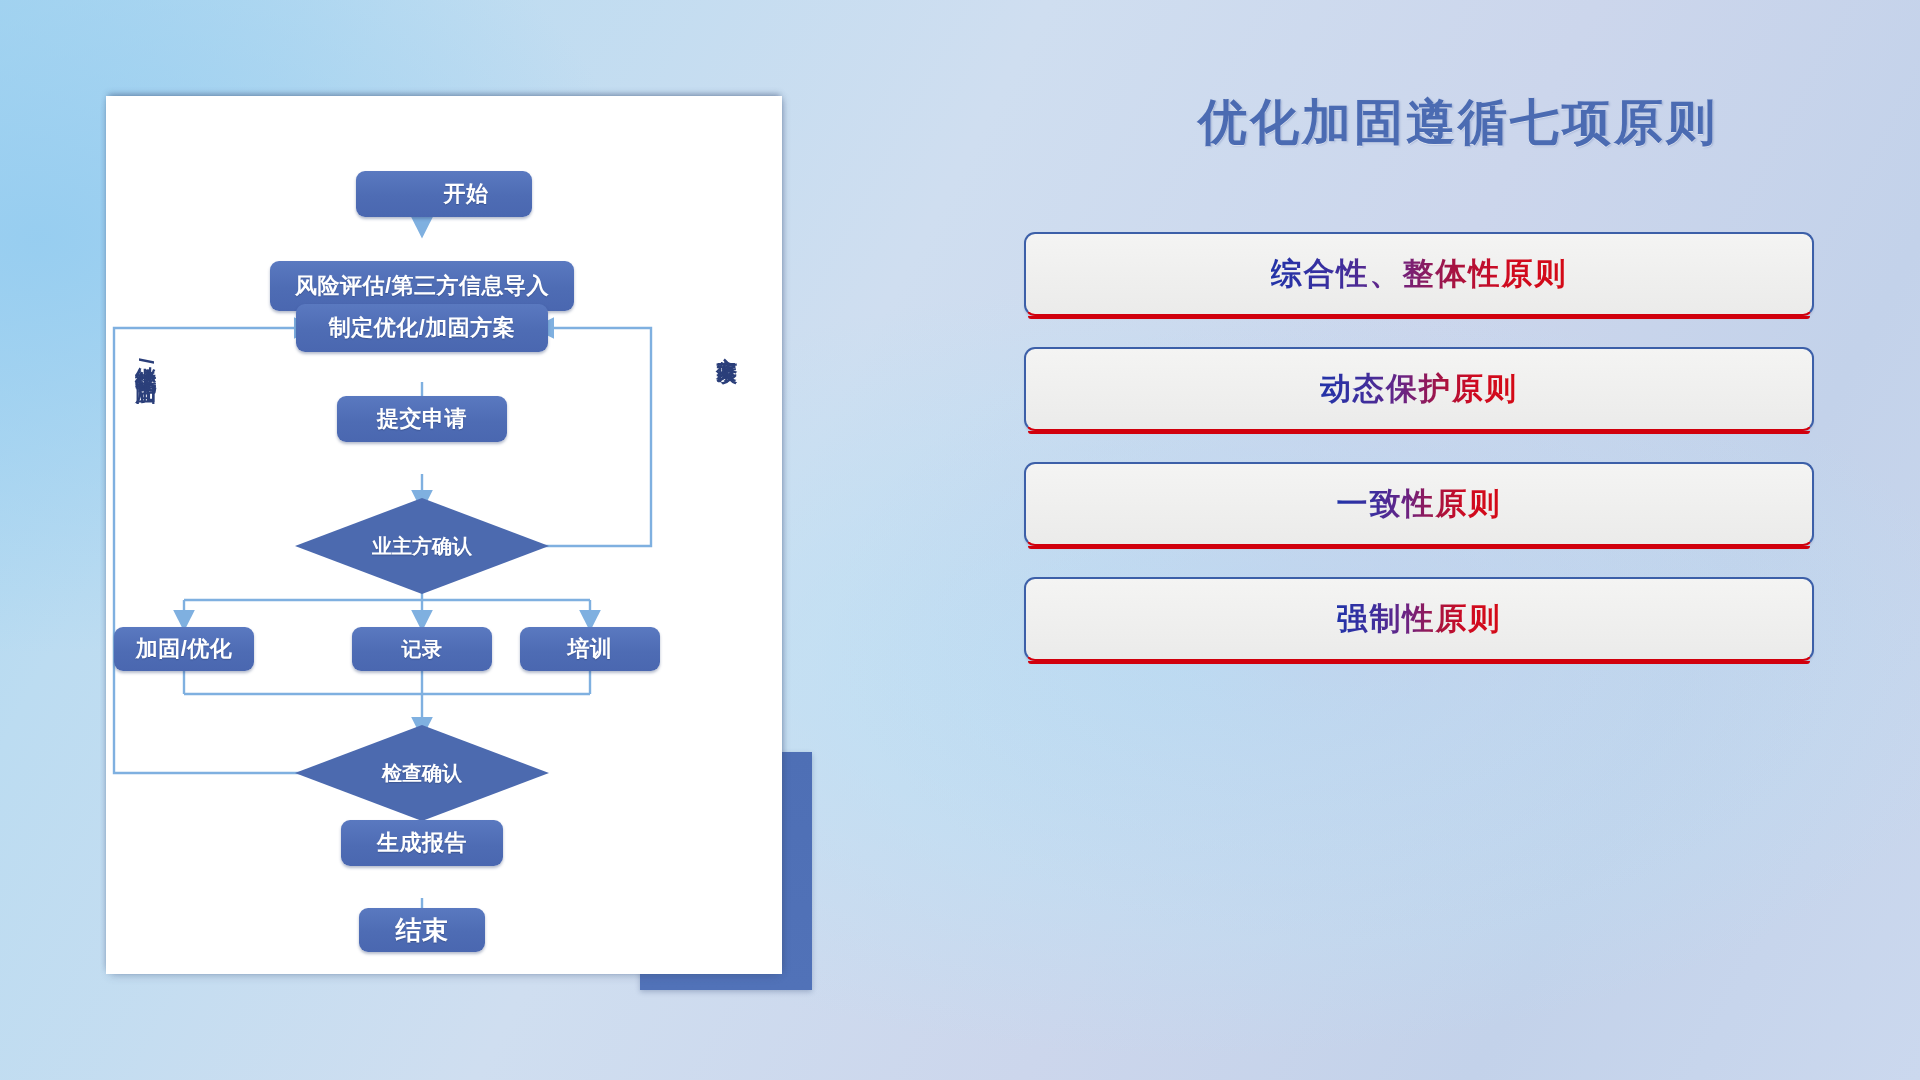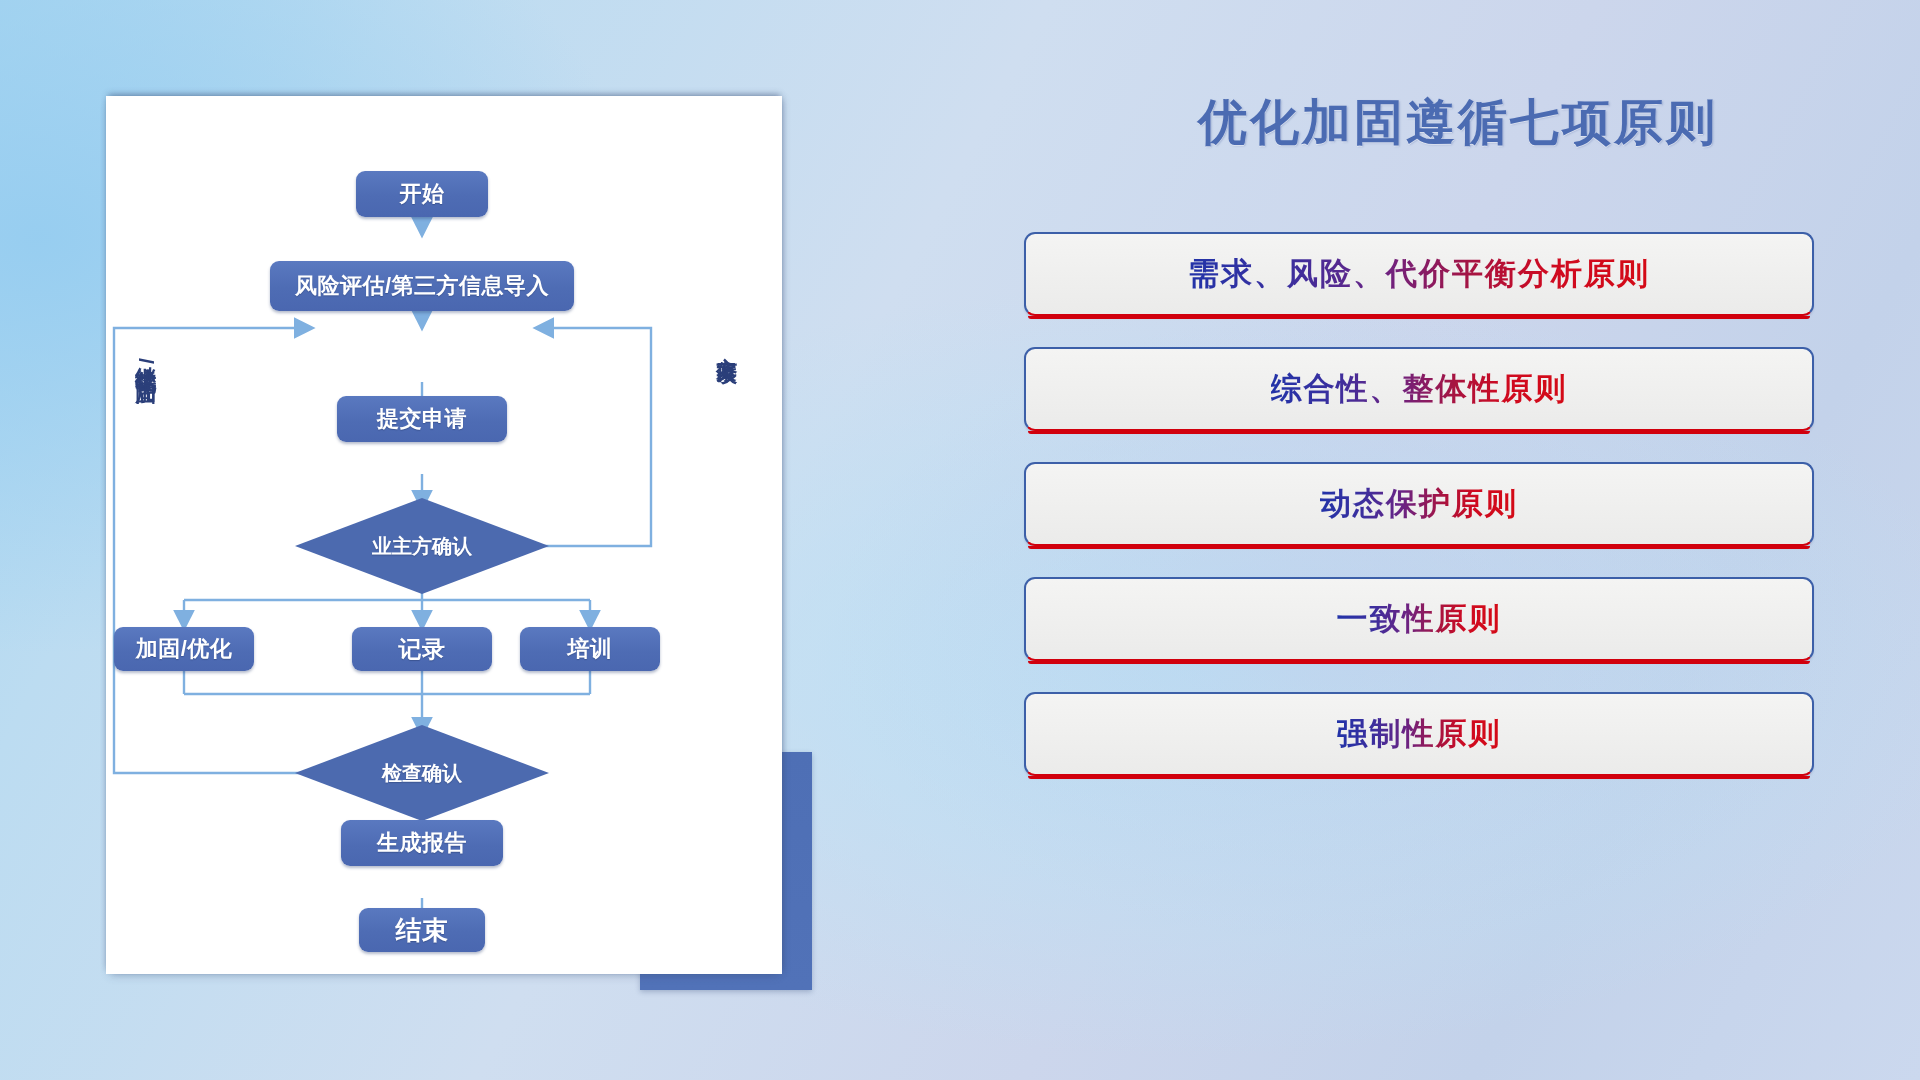--- a/index.html
+++ b/index.html
@@ -136,43 +136,46 @@
         <path d="M316,714 L316,748" marker-end="url(#ar)"></path>
 
         <path d="M316,802 L316,835" marker-end="url(#ar)"></path>
 
         <path d="M219,677 L8,677 L8,232 L206,232" marker-end="url(#ar)"></path>
 
         <path d="M413,450 L545,450 L545,232 L430,232" marker-end="url(#ar)"></path>
       </g>
     </svg>
 
-    <div class="node" style="left:250px;top:75px;width:132px;height:46px;font-size:22px;">
+    <div class="node" style="left:250px;top:75px;width:132px;height:46px;font-size:22px;padding-left:44px;">
       <span>开始</span>
     </div>
 
     <div class="node" style="left:164px;top:165px;width:304px;height:50px;font-size:22px;">
       <span>风险评估/第三方信息导入</span>
     </div>
 
+    <div class="node" style="left:190px;top:208px;width:252px;height:48px;font-size:22px;">
+      <span>制定优化/加固方案</span>
+    </div>
 
     <div class="node" style="left:231px;top:300px;width:170px;height:46px;font-size:22px;">
       <span>提交申请</span>
     </div>
 
     <div class="diamond" style="left:189px;top:402px;width:254px;height:96px;font-size:20px;">
       <div class="dshape"></div>
       <span>业主方确认</span>
     </div>
 
     <div class="node" style="left:8px;top:531px;width:140px;height:44px;font-size:22px;">
       <span>加固/优化</span>
     </div>
 
-    <div class="node" style="left:246px;top:531px;width:140px;height:44px;font-size:23px;">
+    <div class="node" style="left:246px;top:531px;width:140px;height:44px;font-size:20px;">
       <span>记录</span>
     </div>
 
     <div class="node" style="left:414px;top:531px;width:140px;height:44px;font-size:22px;">
       <span>培训</span>
     </div>
 
     <div class="diamond" style="left:189px;top:629px;width:254px;height:96px;font-size:20px;">
       <div class="dshape"></div>
       <span>检查确认</span>
@@ -189,23 +192,20 @@
     <div class="vlabel" style="left:28px;top:254px;font-size:21px;">继续优化/加固</div>
 
     <div class="vlabel" style="left:609px;top:244px;font-size:21px;">方案修改</div>
   </div>
 </div>
 
 <div class="title">优化加固遵循七项原则</div>
 
 <div class="principles">
   <div class="pbox">
-    <span>需求、风险、代价平衡分析原则</span>
-  </div>
-  <div class="pbox">
     <span>综合性、整体性原则</span>
   </div>
   <div class="pbox">
     <span>动态保护原则</span>
   </div>
   <div class="pbox">
     <span>一致性原则</span>
   </div>
   <div class="pbox">
     <span>强制性原则</span>

